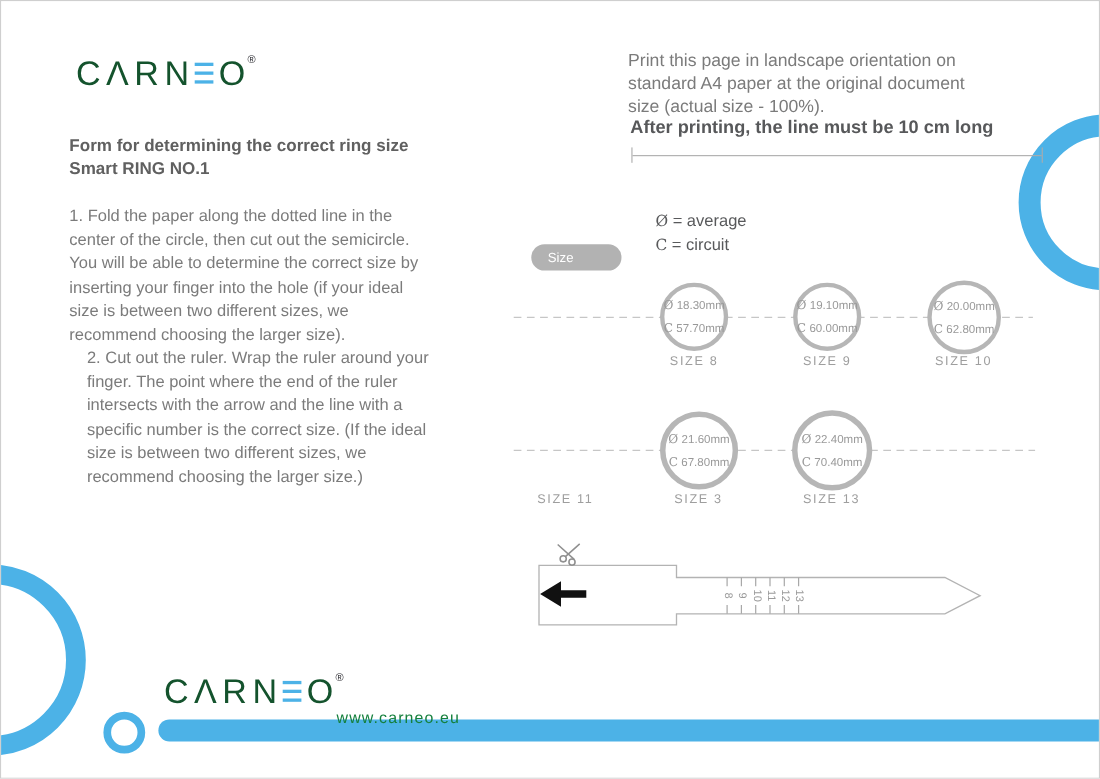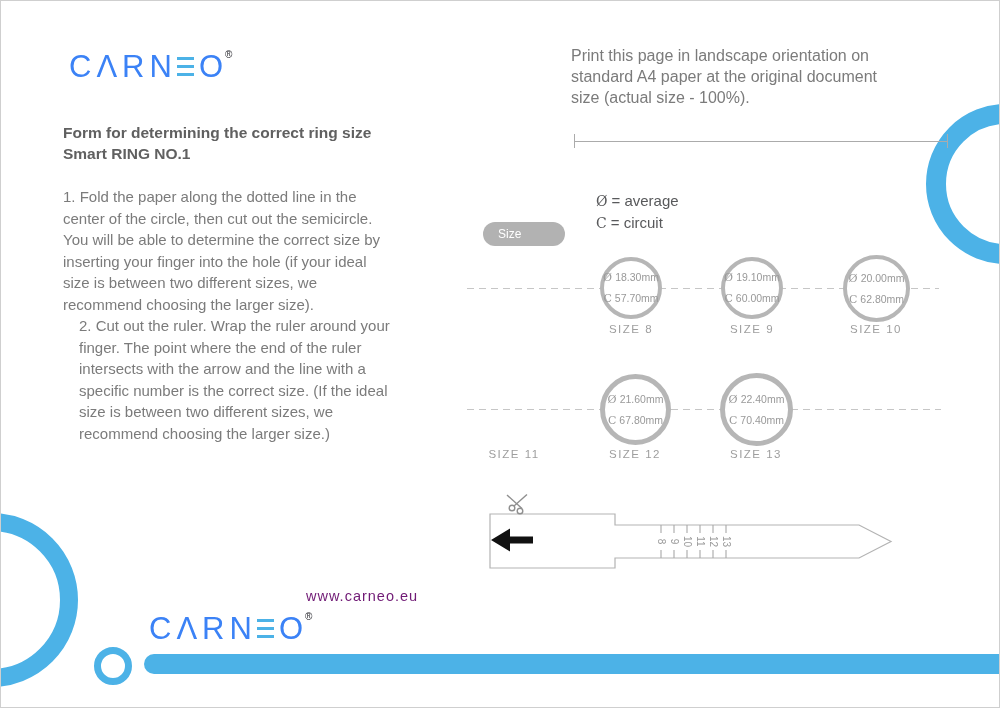--- a/index.html
+++ b/index.html
@@ -15,21 +15,21 @@
   .deco{position:absolute;z-index:1;}
   .ring-deco{border-radius:50%;border-style:solid;border-color:#4cb2e7;}
   #deco-ring-tr{left:925px;top:103px;width:120px;height:120px;border-width:20px;}
   #deco-ring-bl{left:-97px;top:512px;width:138px;height:138px;border-width:18px;}
   #deco-ring-sm{left:93px;top:646px;width:24px;height:24px;border-width:7px;}
   #deco-bar{left:143px;top:653px;width:857px;height:20px;background:#4cb2e7;border-radius:10px 0 0 10px;}
 
   
   .logo{display:flex;align-items:center;z-index:3;}
   .logo-letters,.logo-o{
-    font-size:31px;font-weight:400;letter-spacing:5px;color:#3b82f6;line-height:1;
+    font-size:31px;font-weight:400;letter-spacing:5px;color:#14532d;line-height:1;
   }
   .logo-o{letter-spacing:0;}
   .logo-ebars{display:flex;flex-direction:column;justify-content:center;gap:4.5px;
     width:17px;height:24px;margin:0 5px 0 0;}
   .logo-ebars i{display:block;height:3.5px;background:#4cb2e7;}
   .logo-reg{font-size:10px;color:#26262c;align-self:flex-start;margin:-2px 0 0 2px;}
   #logo-top{left:68px;top:50px;}
   #logo-bottom{left:148px;top:612px;}
 
   
@@ -73,21 +73,21 @@
   #label-11{left:468px;top:447px;}
   #label-12{left:589px;top:447px;}
   #label-13{left:710px;top:447px;}
 
   
   svg.overlay{position:absolute;left:0;top:0;z-index:2;}
   .ruler-num{position:absolute;z-index:3;width:15px;height:17px;line-height:17px;
     text-align:center;font-size:10px;color:#9a9a9a;transform:rotate(90deg);}
 
   
-  #website{left:305px;top:587px;font-size:14.5px;letter-spacing:1px;color:#701a75;z-index:3;}
+  #website{left:305px;top:644px;font-size:14.5px;letter-spacing:1px;color:#15803d;z-index:3;}
 </style>
 </head>
 <body>
 
 <div id="page">
 
   <div class="deco ring-deco" id="deco-ring-tr"></div>
   <div class="deco ring-deco" id="deco-ring-bl"></div>
   <div class="deco ring-deco" id="deco-ring-sm"></div>
   <div class="deco" id="deco-bar"></div>
@@ -114,20 +114,21 @@
         <i></i>
         <i></i>
       </span>
     <span class="logo-o">O</span>
     <span class="logo-reg">®</span>
   </div>
 
   <div class="abs pre" id="print-note">Print this page in landscape orientation on
 standard A4 paper at the original document
 size (actual size - 100%).</div>
+  <div class="abs" id="line-check-heading">After printing, the line must be 10 cm long</div>
   <div class="abs" id="measure-line"></div>
 
   <div class="abs pre" id="form-title">Form for determining the correct ring size
 Smart RING NO.1</div>
   <div class="abs pre step" id="step-1">1. Fold the paper along the dotted line in the
 center of the circle, then cut out the semicircle.
 You will be able to determine the correct size by
 inserting your finger into the hole (if your ideal
 size is between two different sizes, we
 recommend choosing the larger size).</div>
@@ -164,21 +165,21 @@
     <span class="ring-line"><span class="sym">C</span><span>62.80mm</span></span>
   </div>
   <div class="ring-label" id="label-10">SIZE 10</div>
 
   <div class="ring-label" id="label-11">SIZE 11</div>
 
   <div class="ring-circle big" id="circle-12">
     <span class="ring-line"><span class="sym">Ø</span><span>21.60mm</span></span>
     <span class="ring-line"><span class="sym">C</span><span>67.80mm</span></span>
   </div>
-  <div class="ring-label" id="label-12">SIZE 12</div>
+  <div class="ring-label" id="label-12">SIZE 3</div>
 
   <div class="ring-circle big" id="circle-13">
     <span class="ring-line"><span class="sym">Ø</span><span>22.40mm</span></span>
     <span class="ring-line"><span class="sym">C</span><span>70.40mm</span></span>
   </div>
   <div class="ring-label" id="label-13">SIZE 13</div>
 
   <span class="ruler-num" style="left:653px;top:532px;">8</span>
   <span class="ruler-num" style="left:666px;top:532px;">9</span>
   <span class="ruler-num" style="left:679px;top:532px;">10</span>

